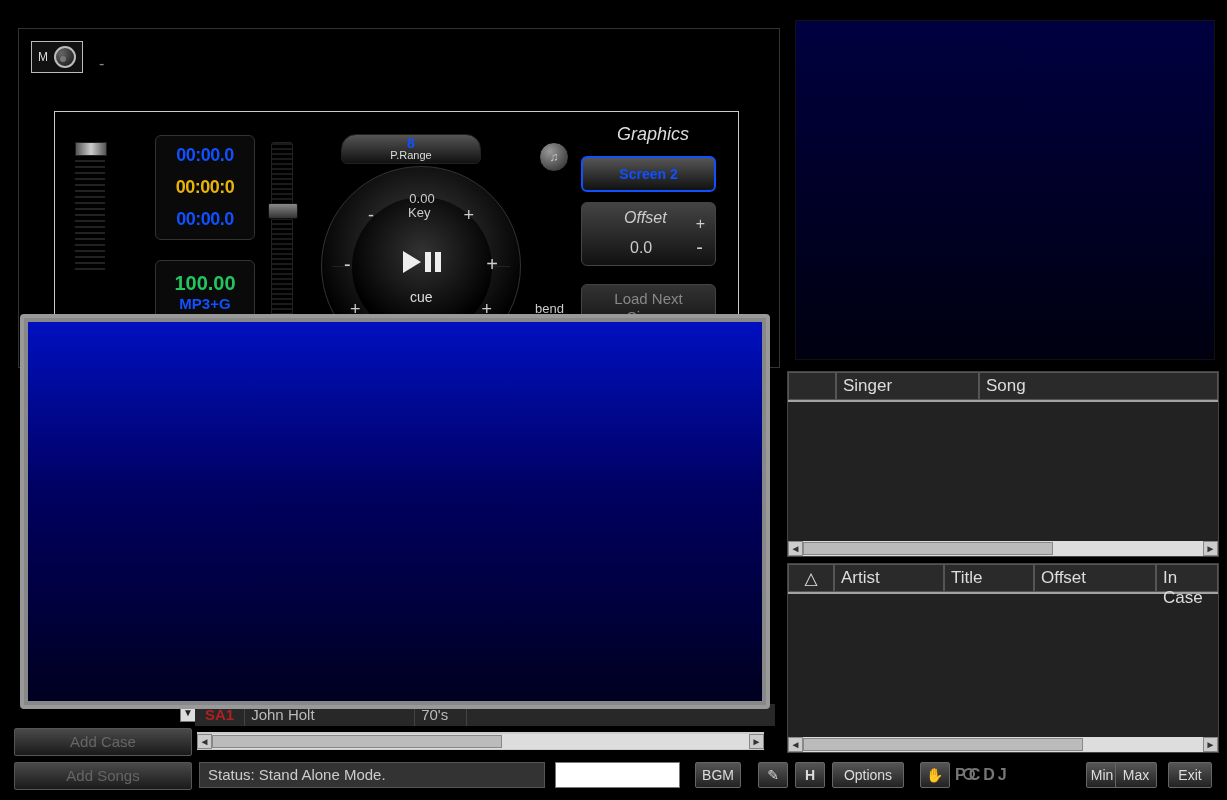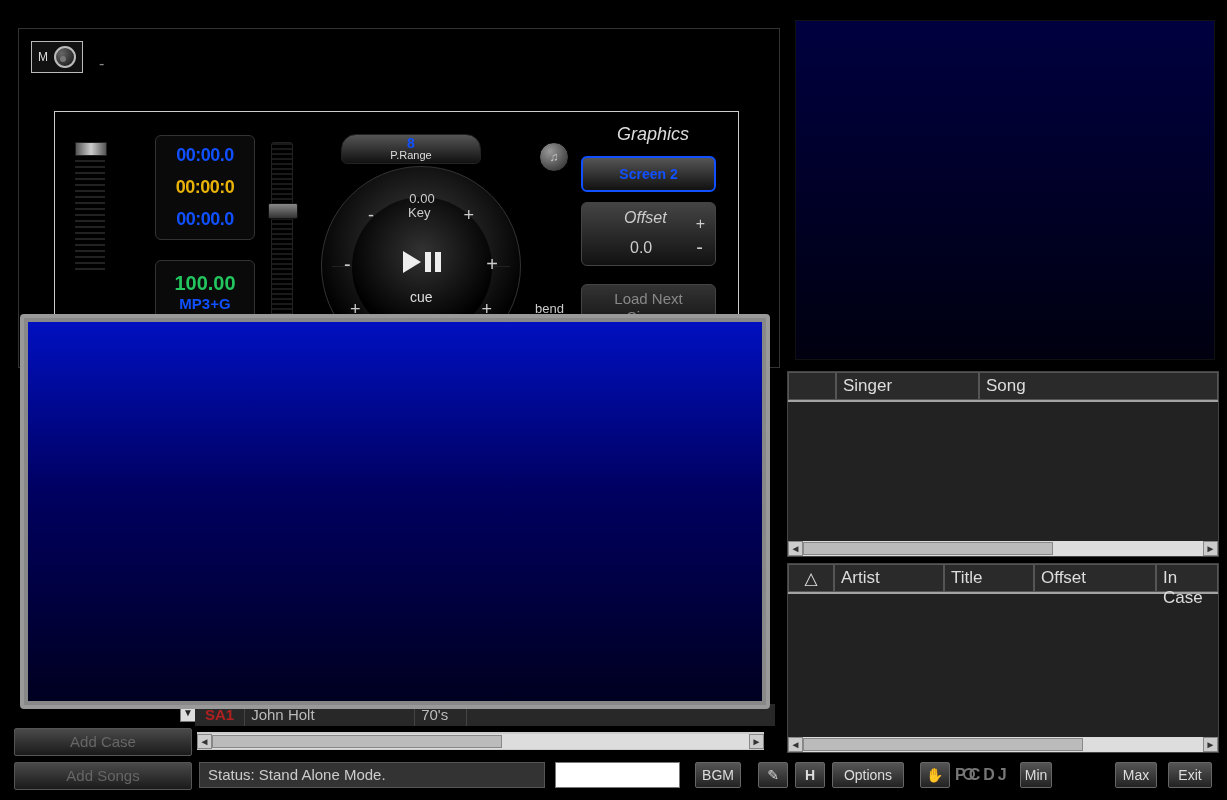--- a/index.html
+++ b/index.html
@@ -235,21 +235,21 @@
 }
 .bgm { left: 695px; width: 46px; }
 .tool { left: 758px; width: 30px; display:flex; align-items:center; justify-content:center; }
 .hbtn { left: 795px; width: 30px; font-weight: bold; }
 .opts { left: 832px; width: 72px; }
 .hand { left: 920px; width: 30px; color: #d9a000; }
 .brand {
   position: absolute; top: 760px; left: 955px; width: 100px; height: 28px;
   display: flex; align-items: center; justify-content: center;
 }
-.mn { left: 1020px; width: 32px; }
+.mn { left: 1086px; width: 32px; }
 .mx { left: 1115px; width: 42px; }
 .ex { left: 1168px; width: 44px; }
 </style>
 </head>
 <body>
 
 <div class="app">
 
   <div class="preview"></div>
 

